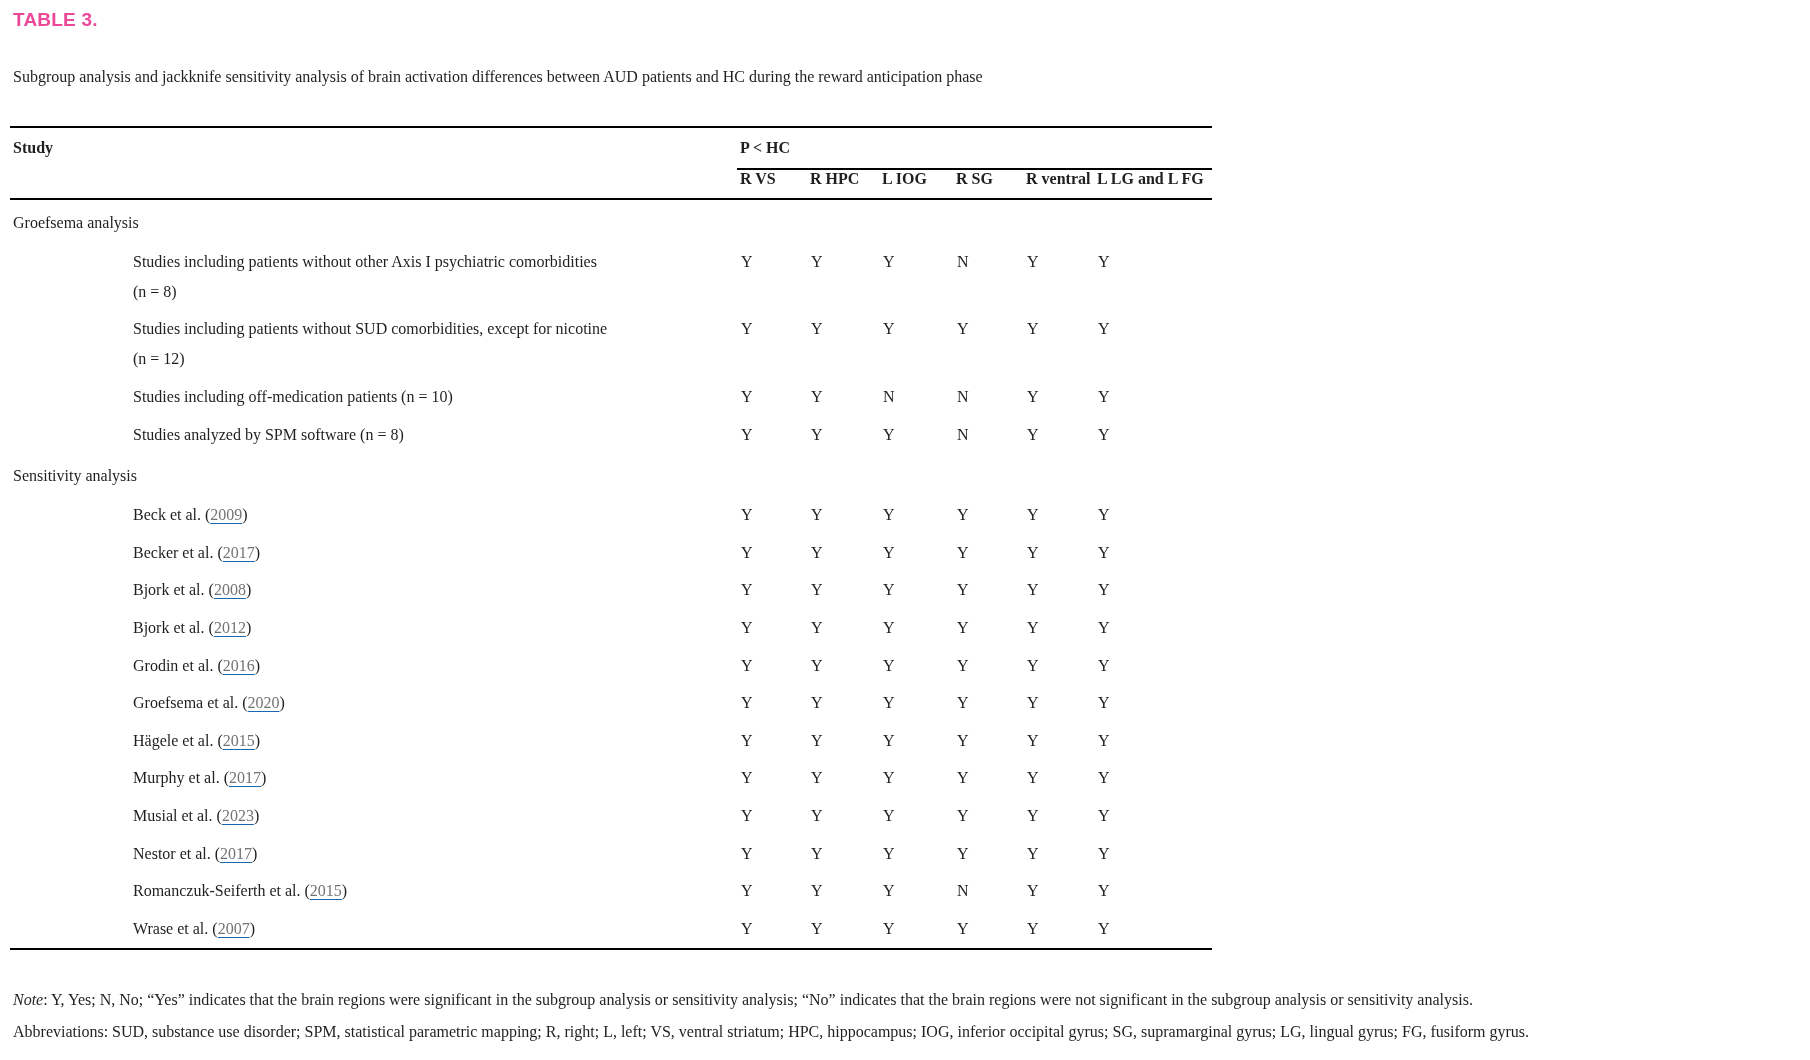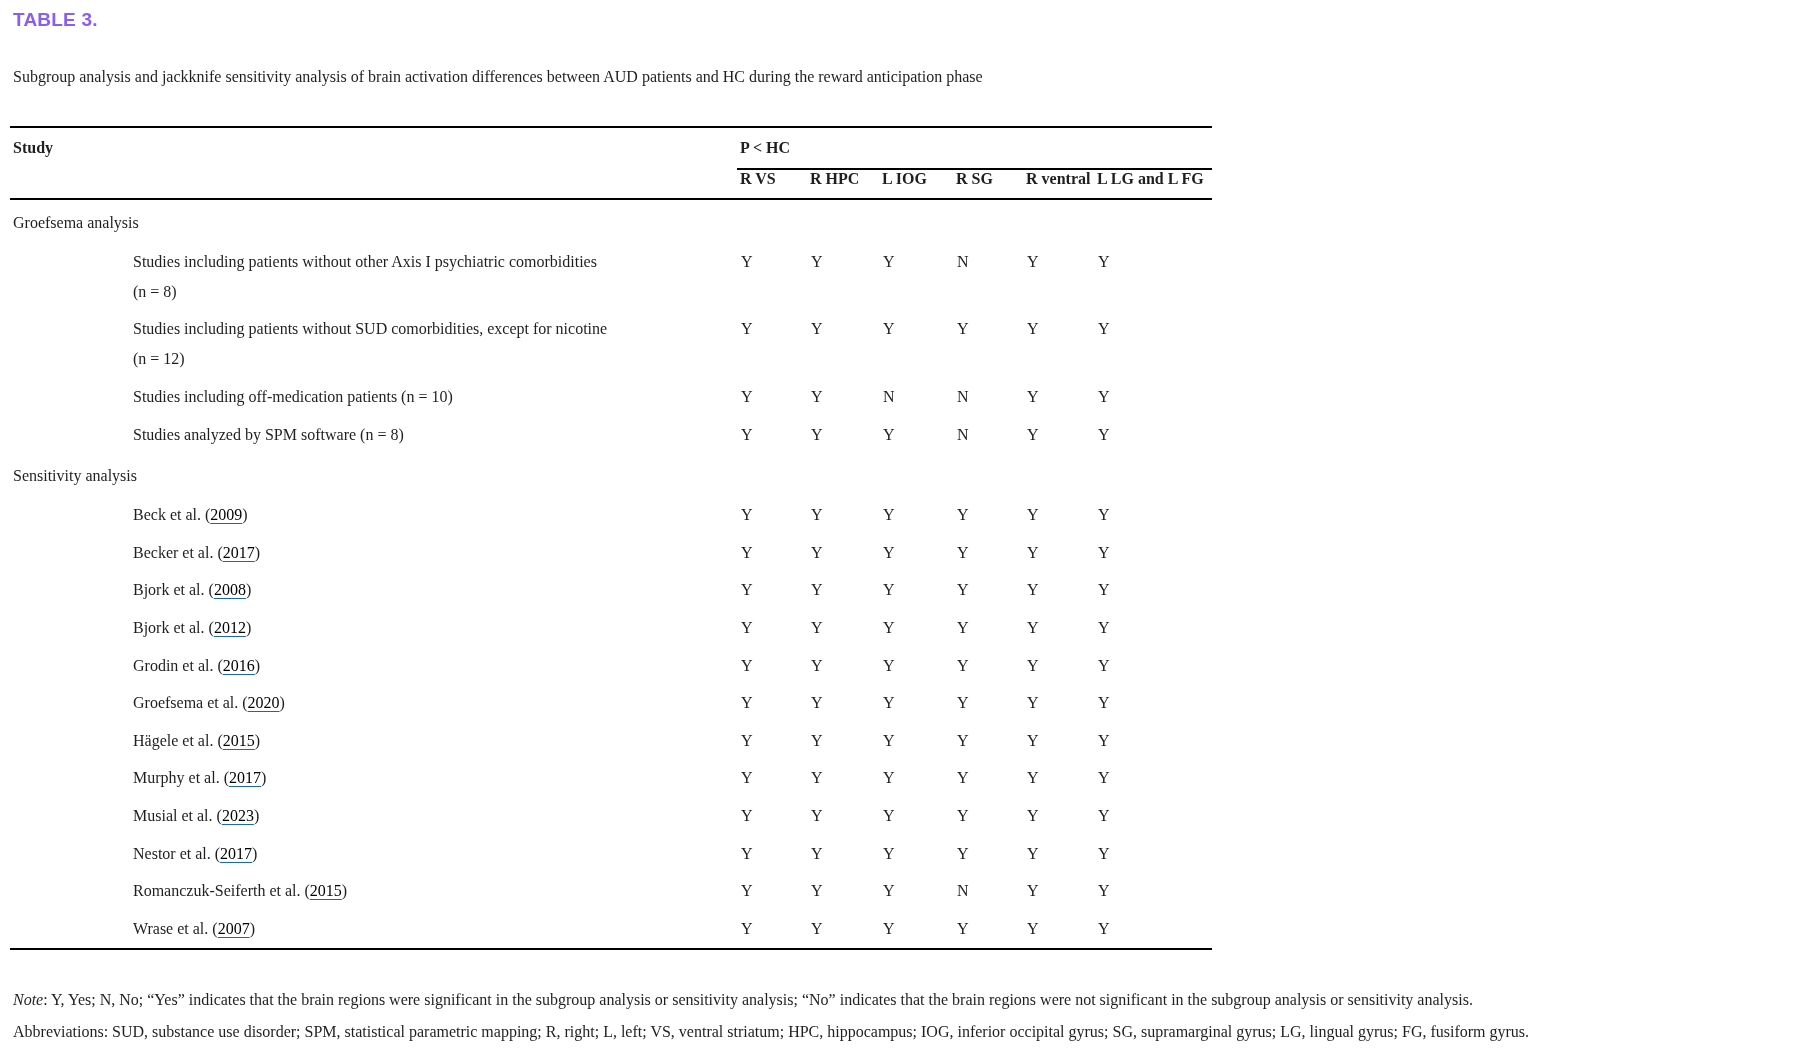--- a/index.html
+++ b/index.html
@@ -14,21 +14,21 @@
   }
   .page {
     padding: 8px 10px 0 10px;
     width: 1810px;
   }
   .table-title {
     font-family: "Liberation Sans", sans-serif;
     font-weight: 700;
     font-size: 19px;
     line-height: 24px;
-    color: #8b5cf6;
+    color: #ec4899;
     margin: 0 0 0 3px;
     letter-spacing: 0.2px;
   }
   .table-caption {
     font-size: 16px;
     line-height: 22px;
     margin: 34px 0 0 3px;
   }
   table.results {
     border-collapse: collapse;
@@ -68,21 +68,21 @@
   td.study-label {
     padding: 3.8px 0 3.8px 123px;
     line-height: 30px;
     white-space: pre-line;
   }
   td.val {
     padding: 3.8px 0 3.8px 4px;
     line-height: 30px;
   }
   a.year-link {
-    color: #000000;
+    color: #737373;
     text-decoration: underline;
     text-decoration-color: #1b67ab;
     text-underline-offset: 3px;
     cursor: pointer;
   }
   .footnotes {
     margin: 34px 0 17px 3px;
   }
   .footnotes p {
     margin: 0;

